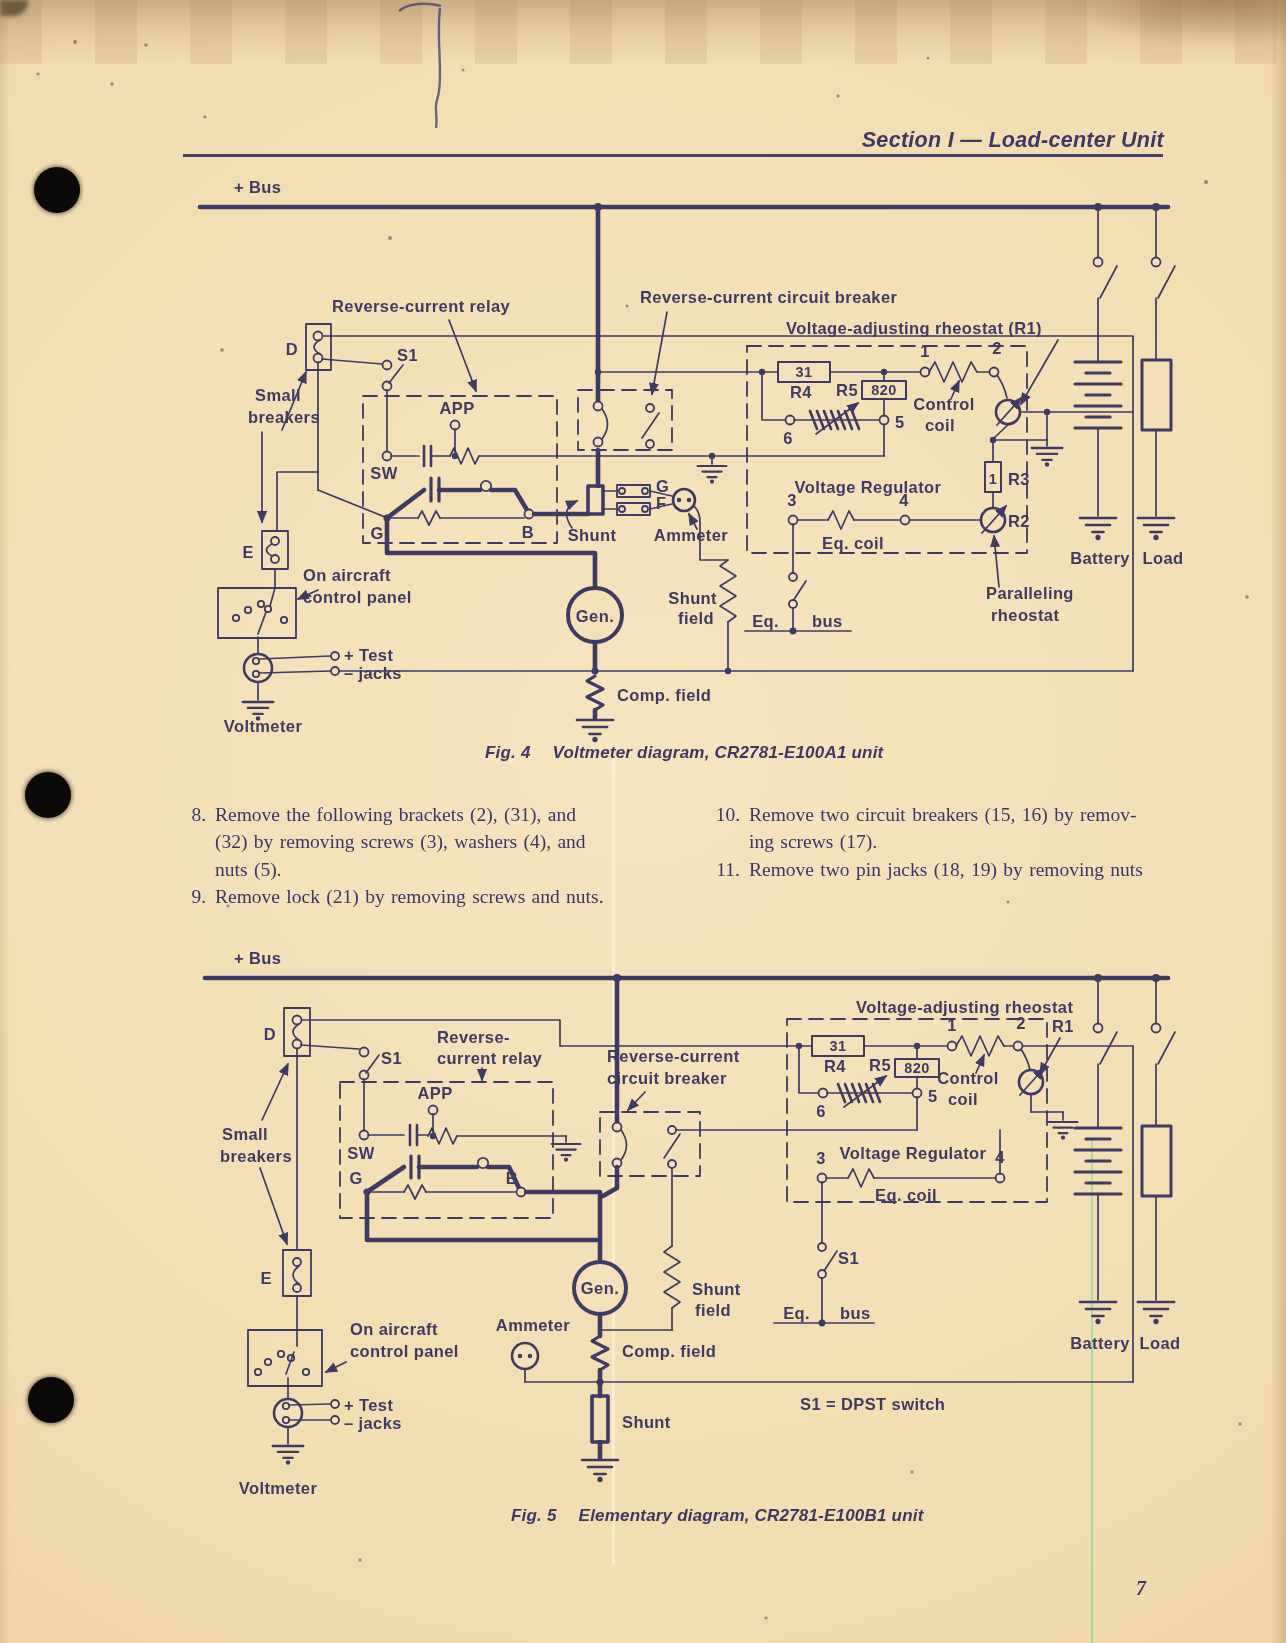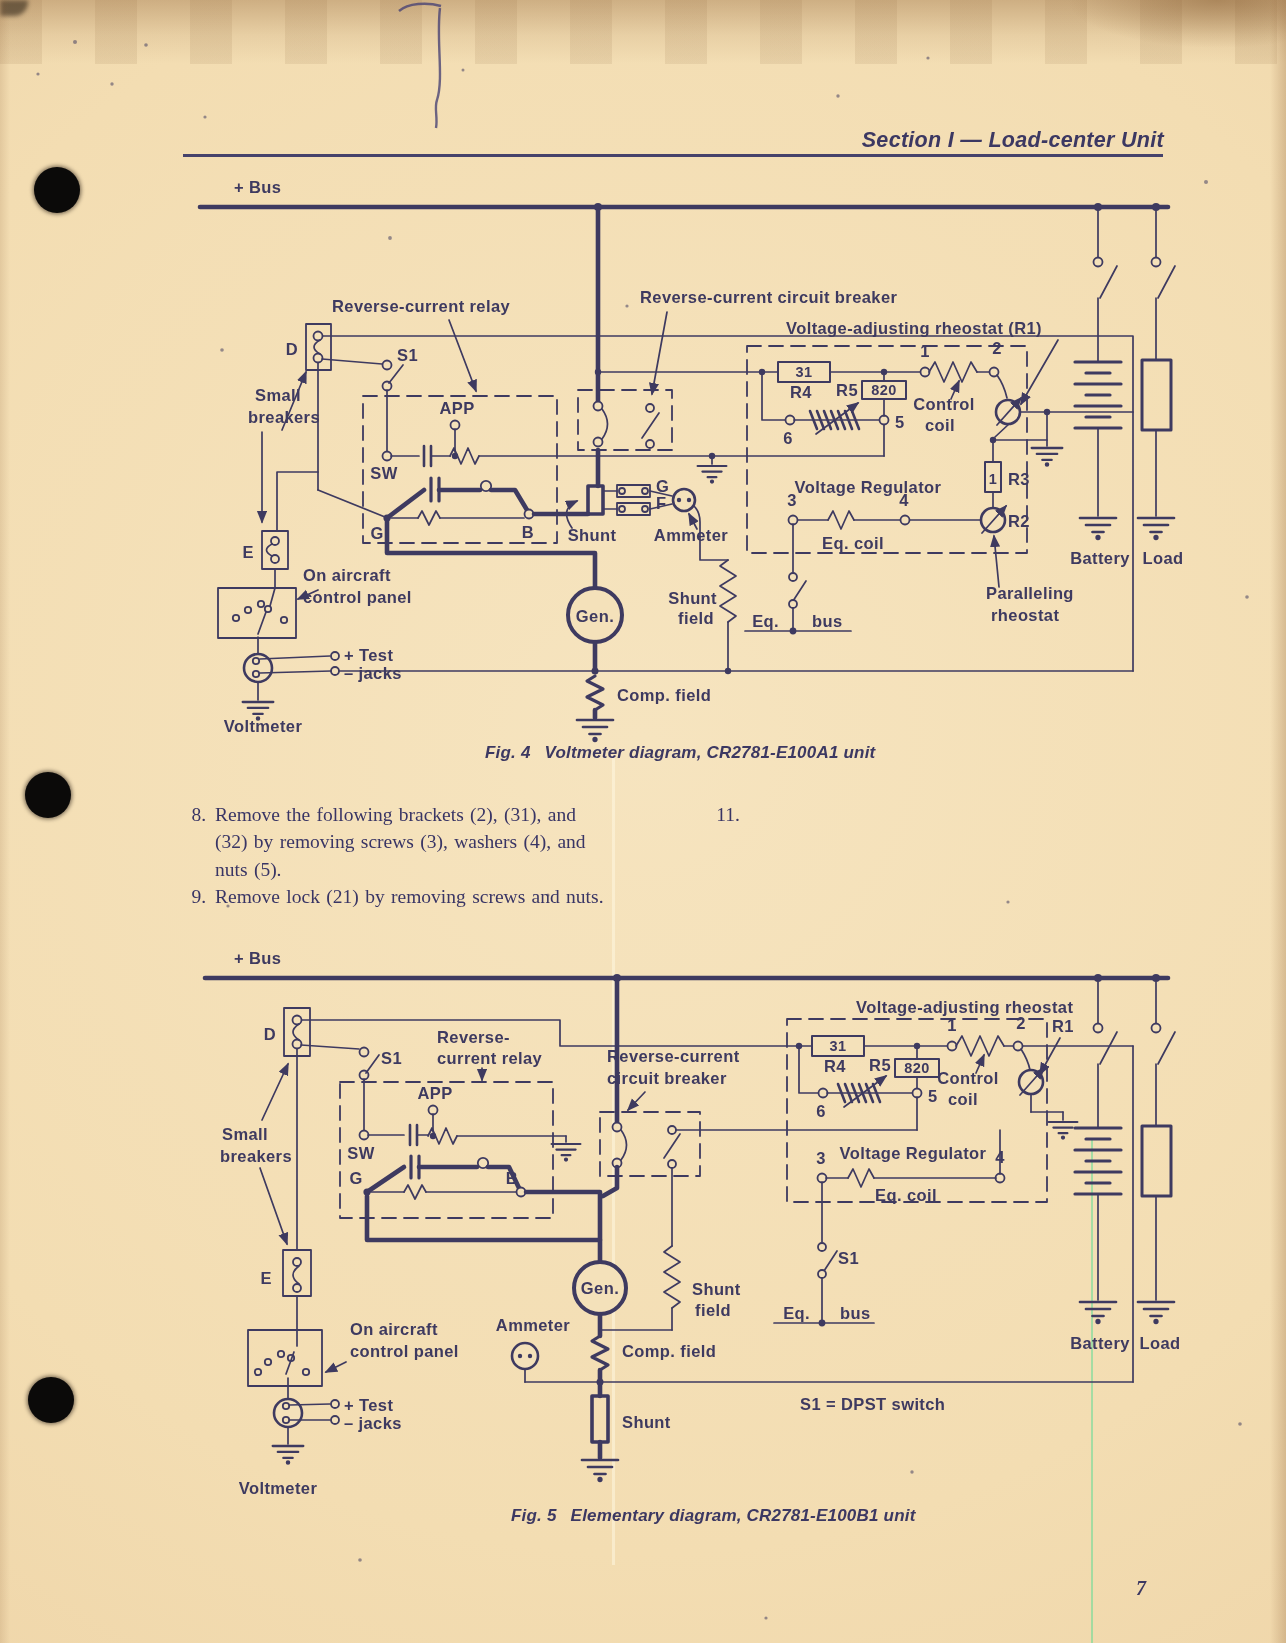--- a/index.html
+++ b/index.html
@@ -17,21 +17,21 @@
     background:linear-gradient(270deg, rgba(140,95,55,.28), rgba(140,95,55,0));}
   .edge-left{position:absolute;top:0;left:0;width:10px;height:100%;
     background:linear-gradient(90deg, rgba(140,95,55,.16), rgba(140,95,55,0));}
   .hole{position:absolute;width:46px;height:46px;border-radius:50%;background:#0b0a09;box-shadow:0 0 4px 1px rgba(20,10,5,.6);}
   .gline{position:absolute;left:1091px;top:1140px;width:2px;height:503px;background:rgba(70,220,145,.45);}
   .crease{position:absolute;left:612px;top:755px;width:3px;height:810px;background:rgba(255,249,228,.5);}
   .header{position:absolute;top:128px;right:122px;font:italic 700 21.5px "Liberation Sans",sans-serif;
     color:#3c3862;letter-spacing:.3px;}
   .hrule{position:absolute;top:154px;left:183px;width:980px;height:3px;background:#46426b;}
   .caption{position:absolute;font:italic 700 17px "Liberation Sans",sans-serif;color:#3c3862;letter-spacing:.2px;}
-  .caption .fign{margin-right:14px;}
+  .caption .fign{margin-right:22px;}
   .instr{position:absolute;font:400 19.5px "Liberation Serif",serif;color:#393565;word-spacing:1.5px;}
   .item{display:flex;}
   .inum{flex:none;width:26px;text-align:right;padding-right:9px;line-height:27.4px;}
   .right .inum{width:36px;}
   .ilines{flex:1;}
   .l{white-space:nowrap;line-height:27.4px;}
   .pagenum{position:absolute;left:1136px;top:1577px;font:italic 700 20px "Liberation Serif",serif;color:#3c3862;}
   svg.diag{position:absolute;left:0;top:0;}
   .w{stroke:#3e3a60;stroke-width:1.7;fill:none;stroke-linecap:round;stroke-linejoin:round;}
   .wt{stroke:#3e3a60;stroke-width:4.6;fill:none;stroke-linecap:round;stroke-linejoin:round;}
@@ -591,20 +591,28 @@
     </div>
     <div class="item">
       <div class="inum">9.</div>
       <div class="ilines">
         <div class="l">Remove lock (21) by removing screws and nuts.</div>
       </div>
     </div>
   </div>
   <div class="instr right" style="left:704px;top:801px;width:440px;">
     <div class="item">
+      <div class="inum">10.</div>
+      <div class="ilines">
+        <div class="l">Remove two circuit breakers (15, 16) by remov-</div>
+        <div class="l">ing screws (17).</div>
+      </div>
+    </div>
+    <div class="item">
       <div class="inum">11.</div>
       <div class="ilines">
+        <div class="l">Remove two pin jacks (18, 19) by removing nuts</div>
       </div>
     </div>
   </div>
 
   <div class="pagenum">7</div>
 </div>
 
 </body></html>

